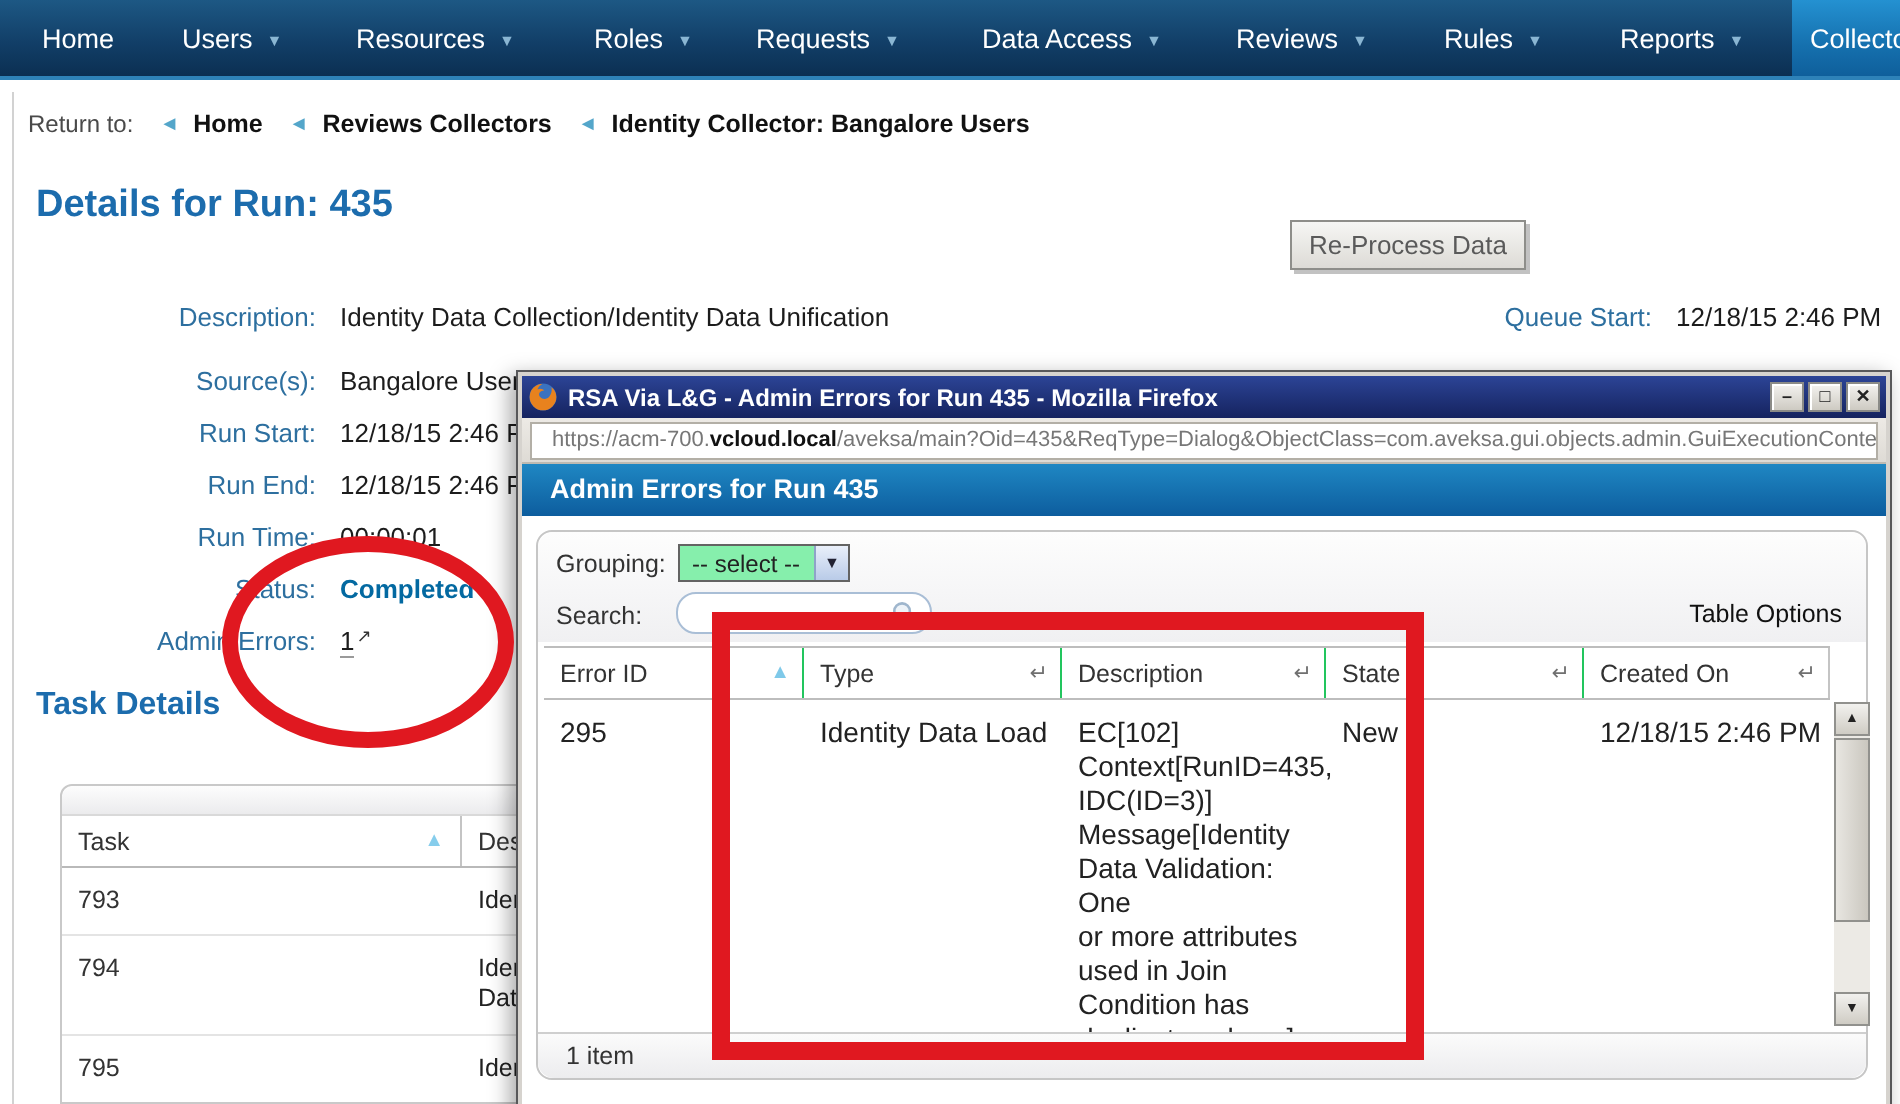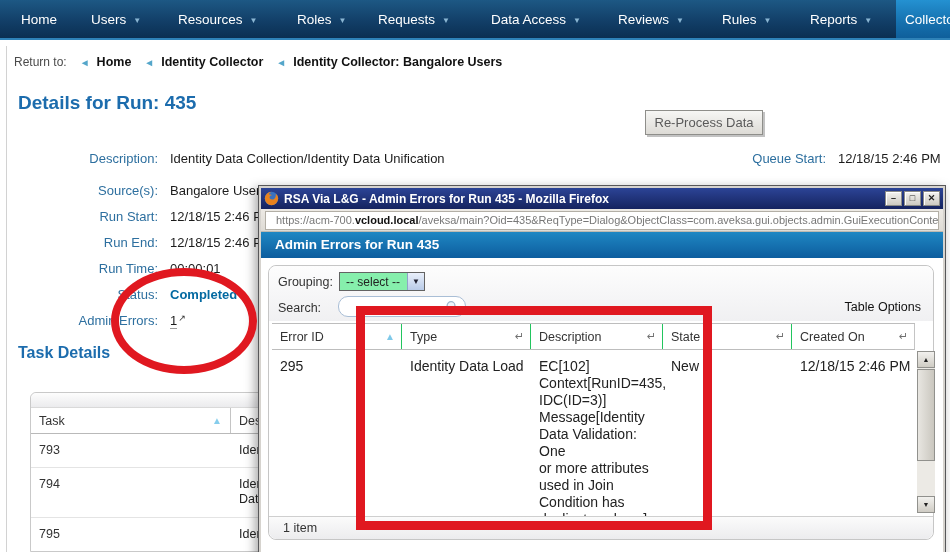--- a/index.html
+++ b/index.html
@@ -164,21 +164,21 @@
       </div>
   </div>
 
   <div class="page-left-edge"></div>
 
   <div class="crumbs">
     <span>Return to:</span>
     <span class="crumb-tri">◄</span>
     <span class="crumb-link">Home</span>
     <span class="crumb-tri">◄</span>
-    <span class="crumb-link">Identity Collector</span>
+    <span class="crumb-link">Reviews Collectors</span>
     <span class="crumb-tri">◄</span>
     <span class="crumb-link">Identity Collector: Bangalore Users</span>
   </div>
 
   <div class="page-title">Details for Run: 435</div>
   <div class="btn-classic">Re-Process Data</div>
 
   <div class="dlabel" style="top:151px">Description:</div>
   <div class="dvalue" style="top:151px">Identity Data Collection/Identity Data Unification</div>
   <div class="dlabel" style="top:183px">Source(s):</div>

